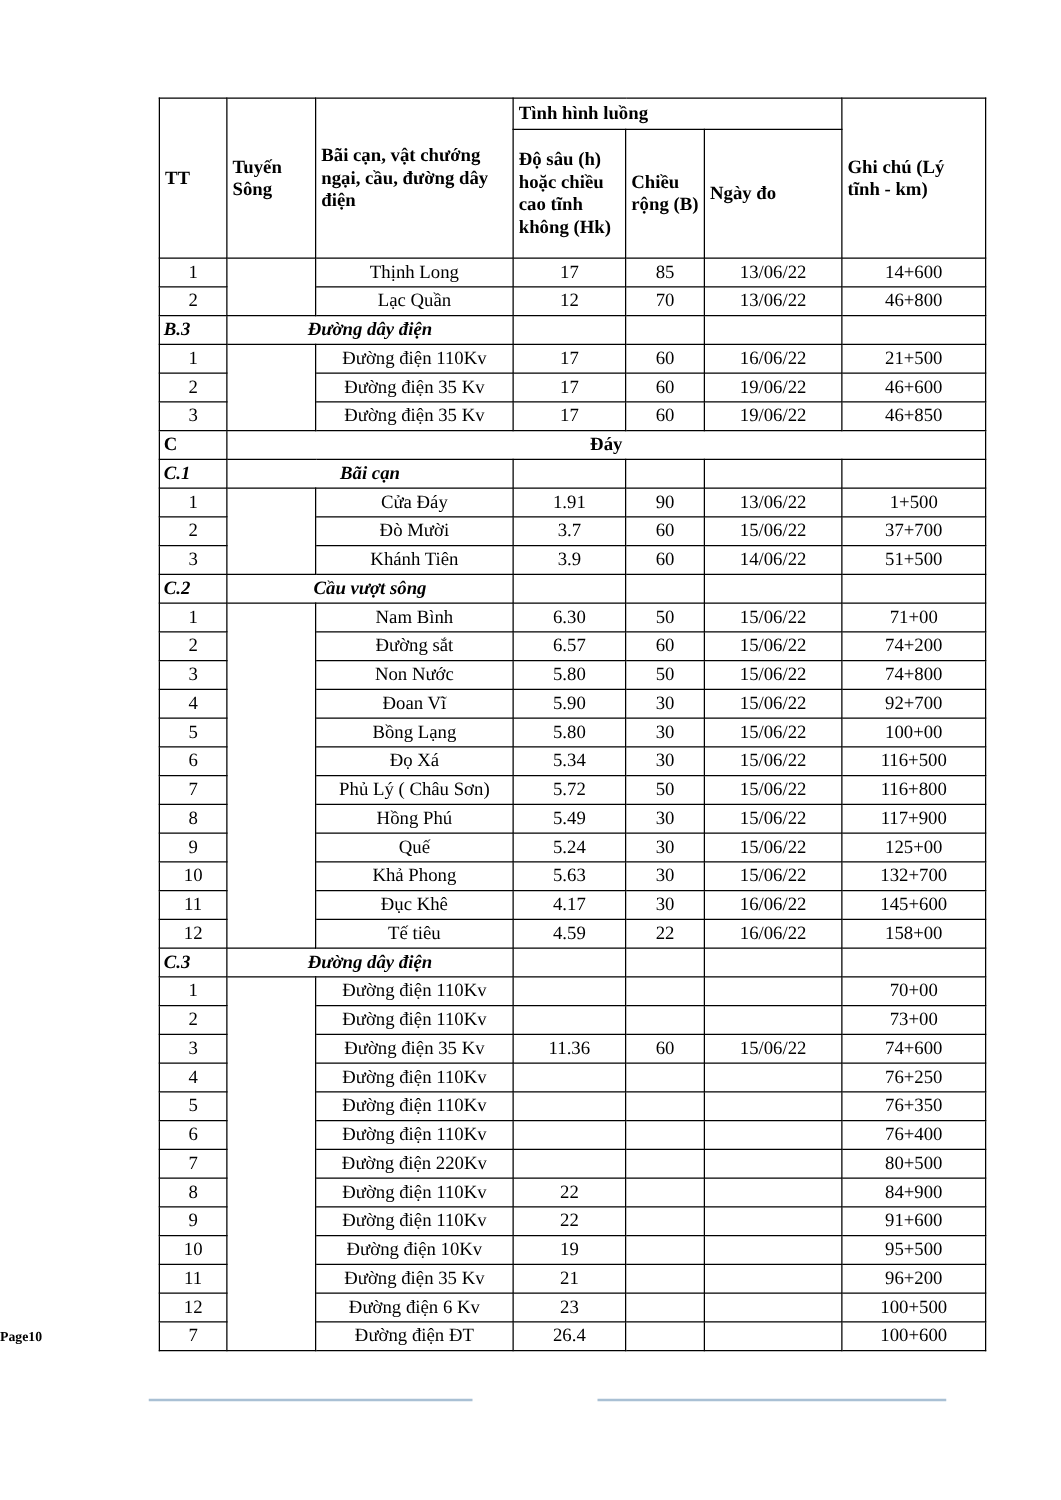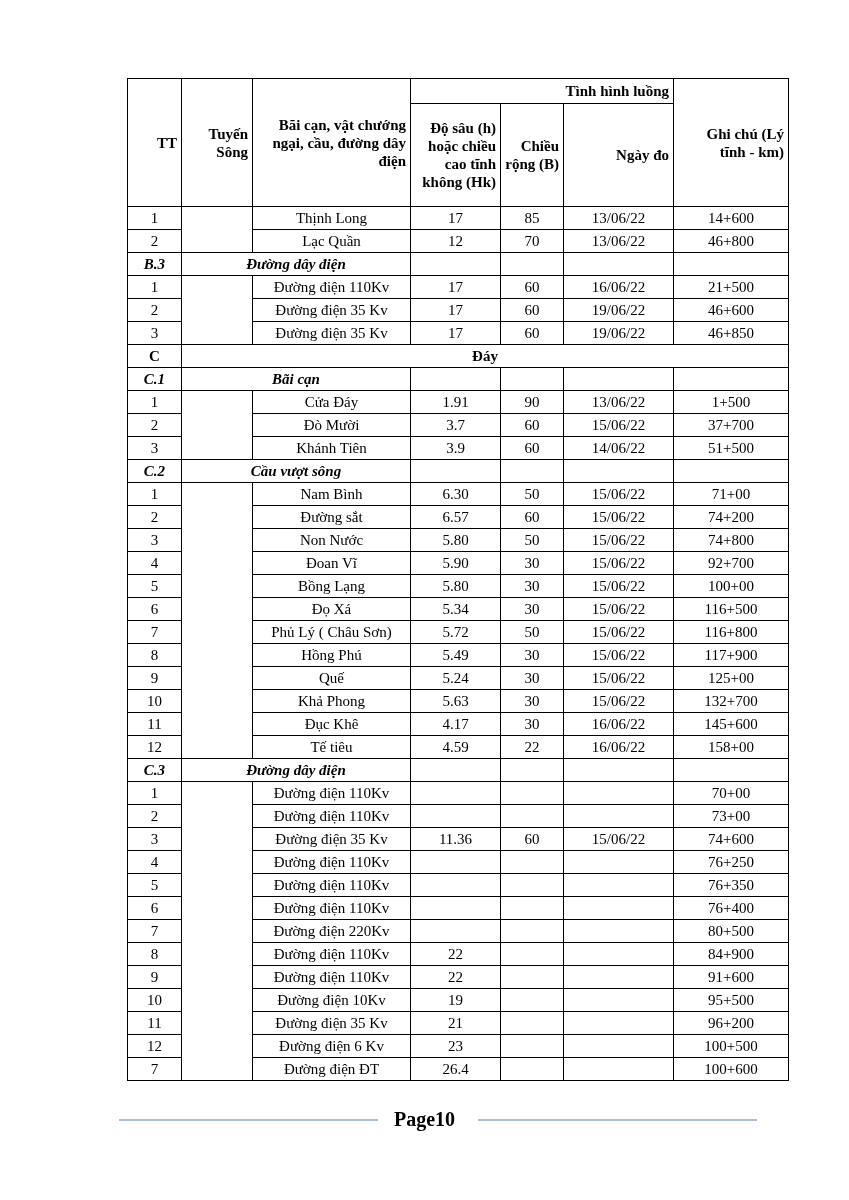--- a/index.html
+++ b/index.html
@@ -12,38 +12,38 @@
 
   table.doc{
     position:absolute;left:127px;top:78px;width:661px;
     border-collapse:collapse;table-layout:fixed;
     font-size:15px;line-height:1.2;
   }
   table.doc th, table.doc td{
     border:1px solid #000;padding:0 3px;vertical-align:middle;
     overflow:hidden;
   }
-  table.doc thead th{font-weight:bold;text-align:right;padding:2px 4px;}
+  table.doc thead th{font-weight:bold;text-align:left;padding:2px 4px;}
   tr.hdr-top{height:25px;}
   tr.hdr-sub{height:103px;}
   tbody tr{height:23px;}
   td.c{text-align:center;}
   td.l{text-align:center;padding-left:11px;}
   td.sec{font-weight:bold;font-style:italic;}
   td.secb{font-weight:bold;}
-  td.sec.c, td.secb.c{text-align:center;}
+  td.sec.c, td.secb.c{text-align:left;}
 
   .footer-line{
     position:absolute;height:2px;background:var(--footer-line,#a9c0d4);top:1119px;
   }
   .footer-line.left{left:119px;width:259px;}
   .footer-line.right{left:478px;width:279px;}
   .footer-text{
-    position:absolute;left:0;right:0;top:1108px;text-align:center;
-    font-size:20px;font-weight:bold;
+    position:absolute;left:0;right:0;top:1064px;
+    font-size:11px;font-weight:bold;
   }
 </style>
 </head>
 <body>
 
 <div class="page">
 
   <table class="doc">
     <colgroup>
       <col style="width:54px">

